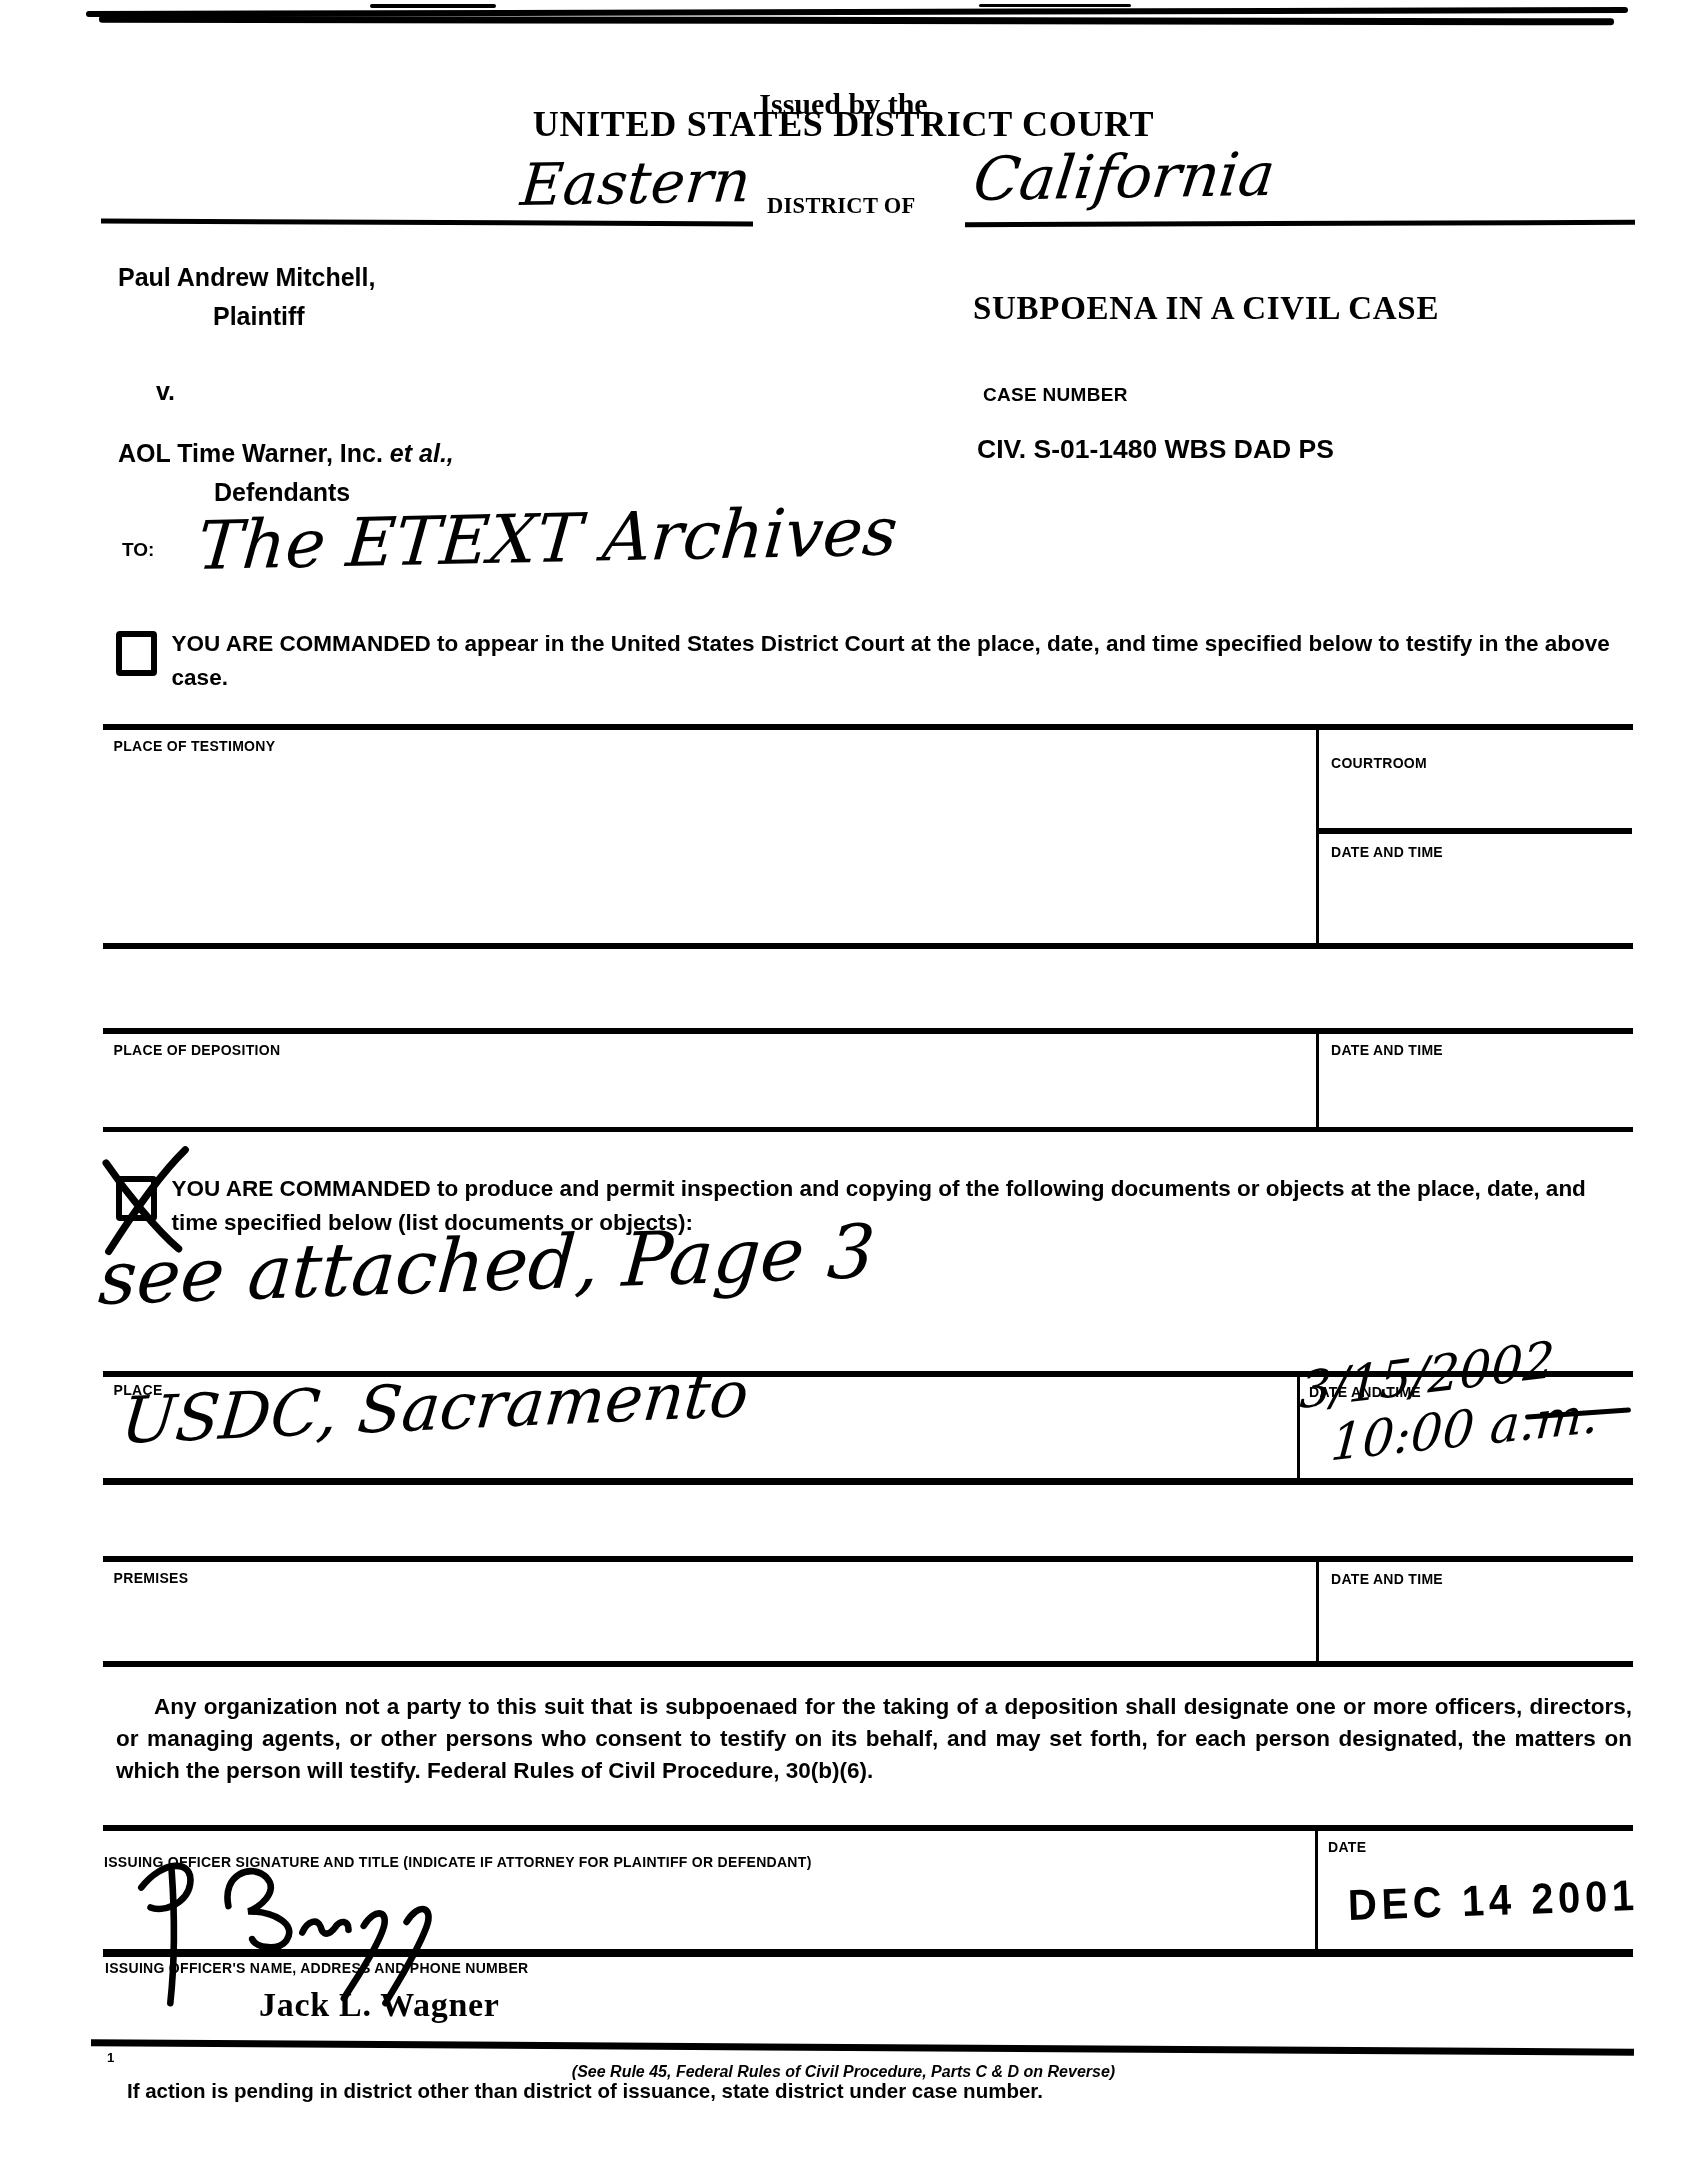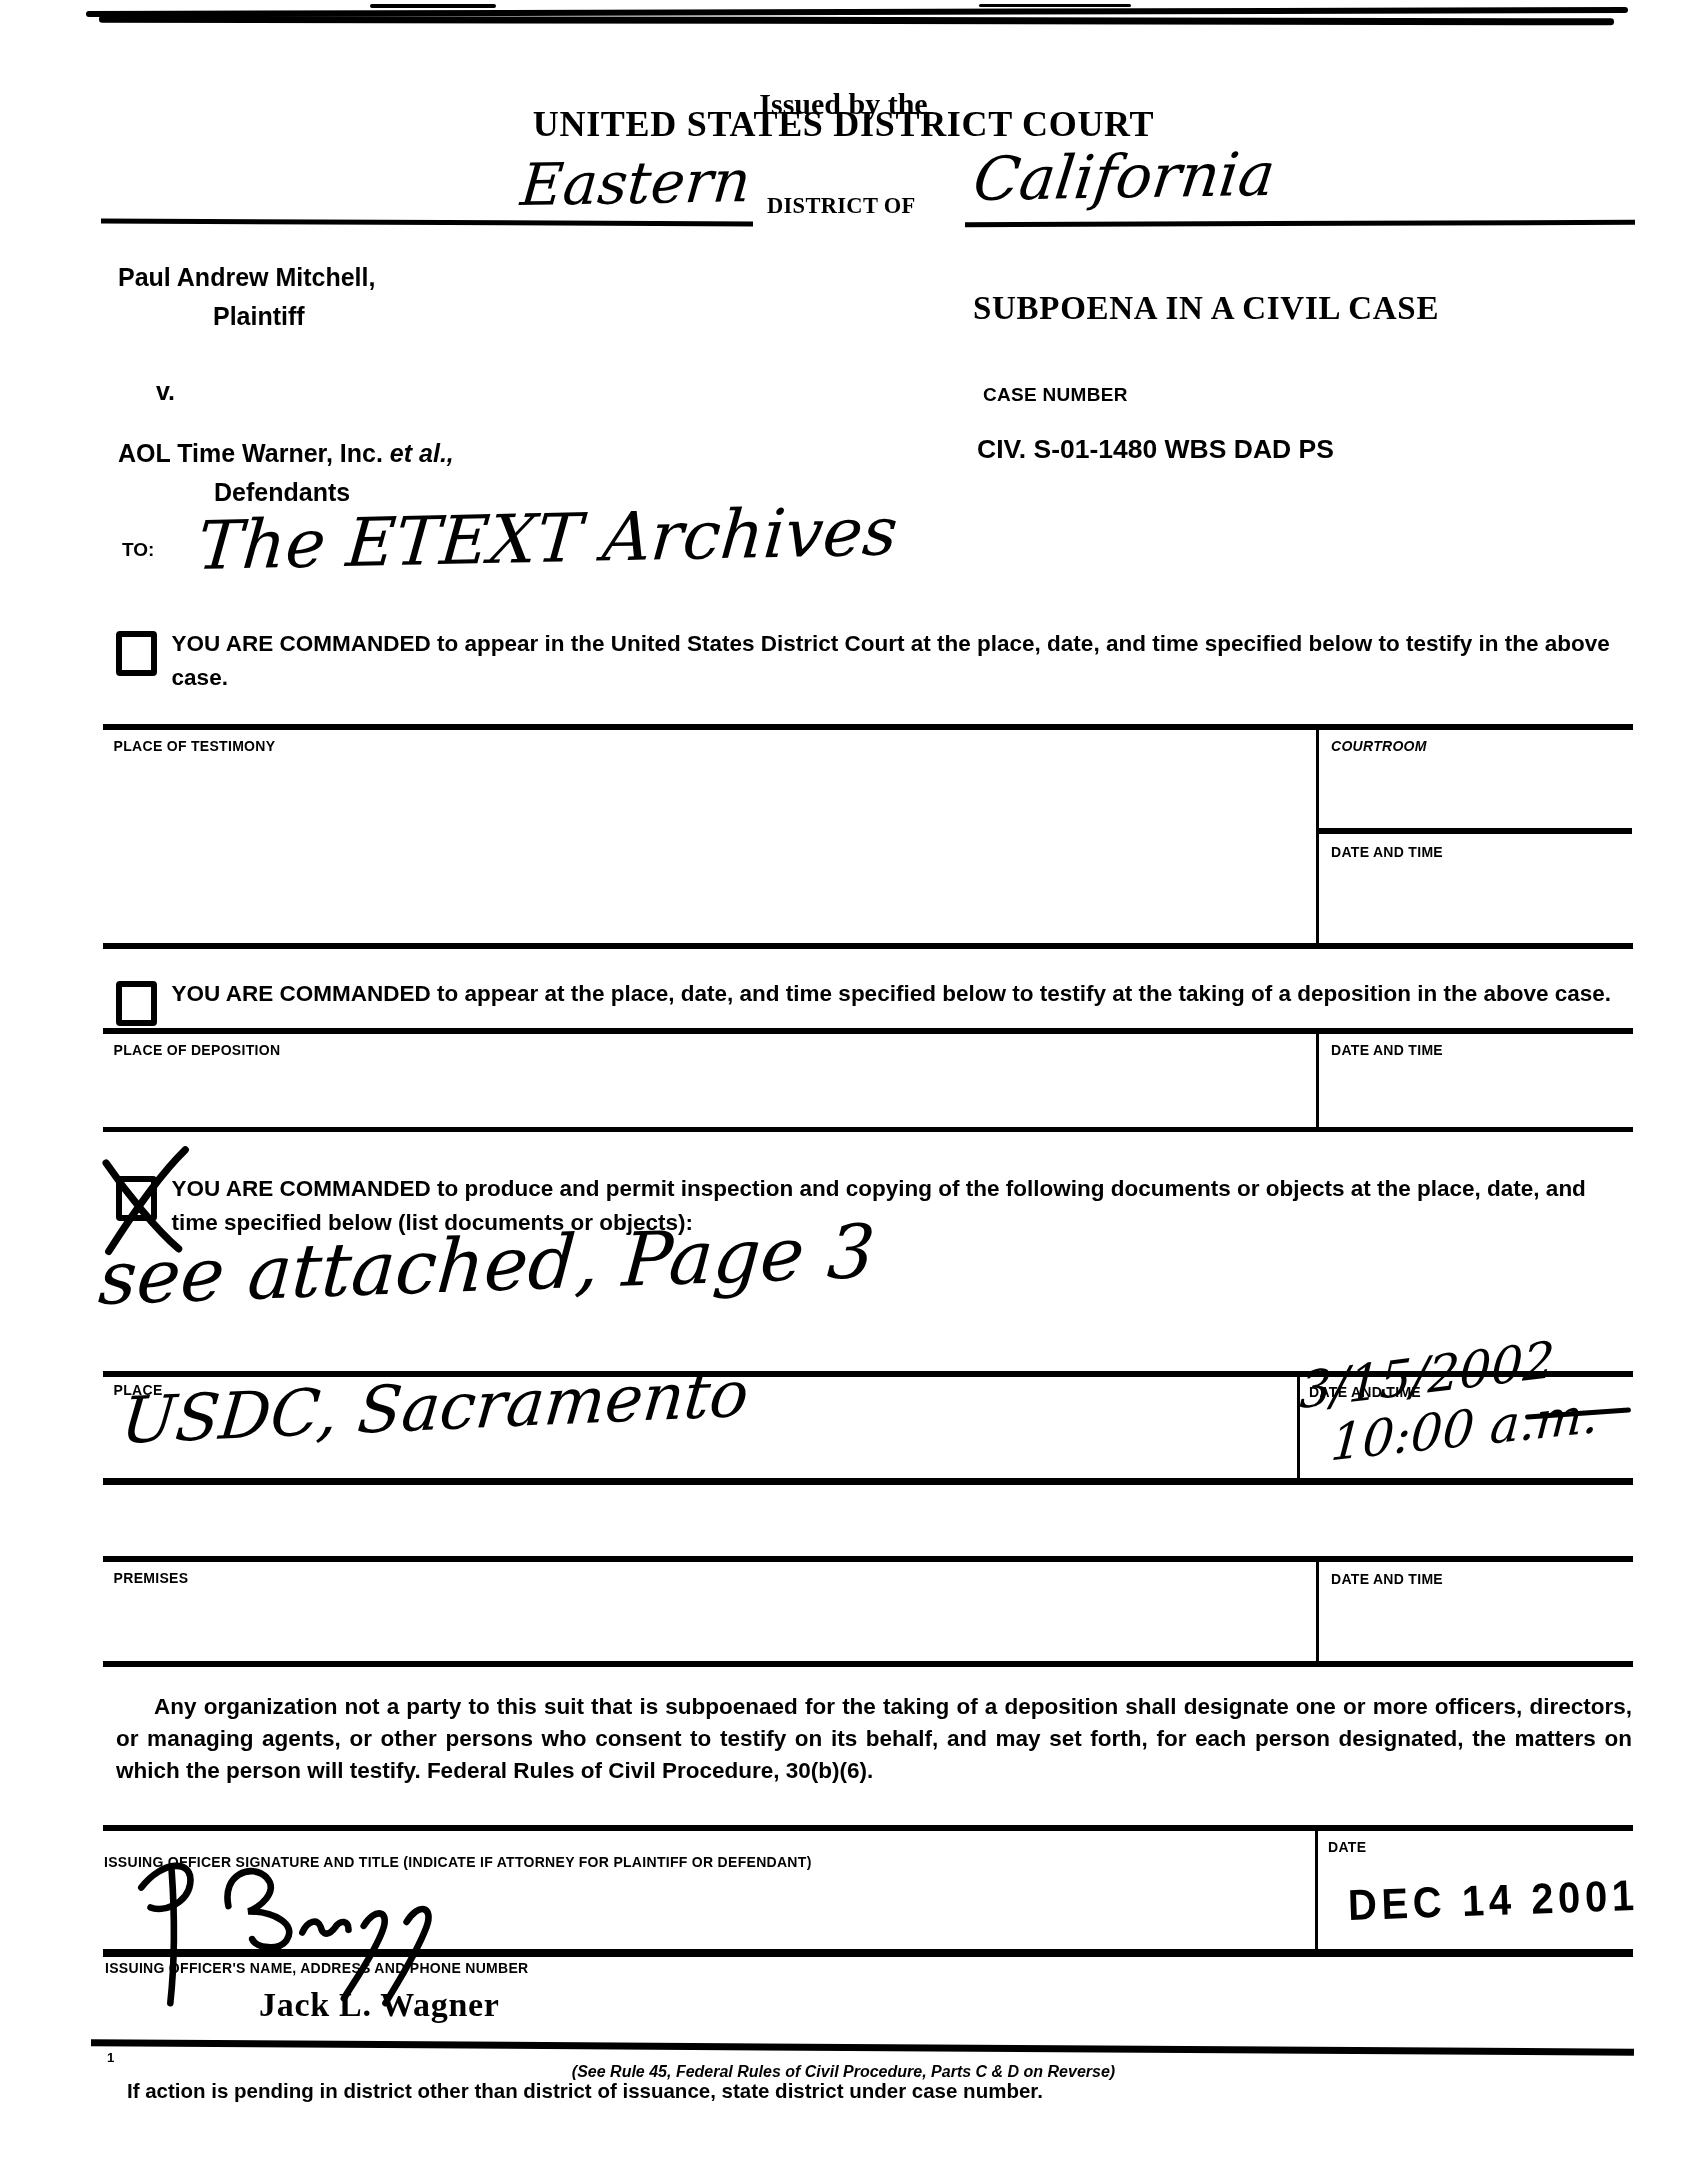--- a/index.html
+++ b/index.html
@@ -79,29 +79,25 @@
   <div class="abs hw" style="left:198px;top:507px;font-size:67px;transform:rotate(-1.2deg) skewX(-6deg);">The ETEXT Archives</div>
 
   <div class="abs body-txt" style="left:116px;top:627px;width:1516px;">
     <span class="cb"></span>
     <span>YOU ARE COMMANDED to appear in the United States District Court at the place, date, and time specified below to testify in the above case.</span>
   </div>
 
   <div class="tablebox" style="left:103px;top:724px;width:1530px;height:213px;">
     <div class="vdiv" style="left:1213px;"></div>
     <div class="abs lbl" style="left:10.6px;top:8px;">PLACE OF TESTIMONY</div>
-    <div class="abs lbl" style="left:1228px;top:8px;font-style:italic;">COURTROOM</div>
+    <div class="abs lbl" style="left:1228px;top:25px;">COURTROOM</div>
     <div class="rule" style="left:1213px;top:98px;width:316px;height:6px;"></div>
     <div class="abs lbl" style="left:1228px;top:114px;">DATE AND TIME</div>
   </div>
 
-  <div class="abs body-txt" style="left:116px;top:977px;width:1516px;">
-    <span class="cb"></span>
-    <span>YOU ARE COMMANDED to appear at the place, date, and time specified below to testify at the taking of a deposition in the above case.</span>
-  </div>
 
   <div class="tablebox" style="left:103px;top:1028px;width:1530px;height:93px;border-bottom-width:5.3px;">
     <div class="vdiv" style="left:1213px;"></div>
     <div class="abs lbl" style="left:10.6px;top:8px;">PLACE OF DEPOSITION</div>
     <div class="abs lbl" style="left:1228px;top:8px;">DATE AND TIME</div>
   </div>
 
   <div class="abs body-txt" style="left:116px;top:1172px;width:1516px;">
     <span class="cb">
       <svg class="xmark" width="106" height="122" viewBox="0 0 160 185">

